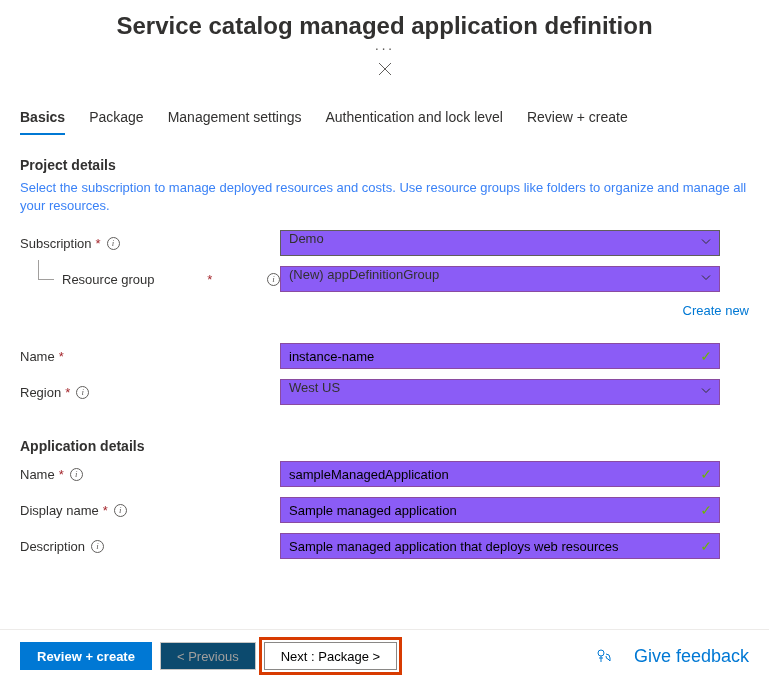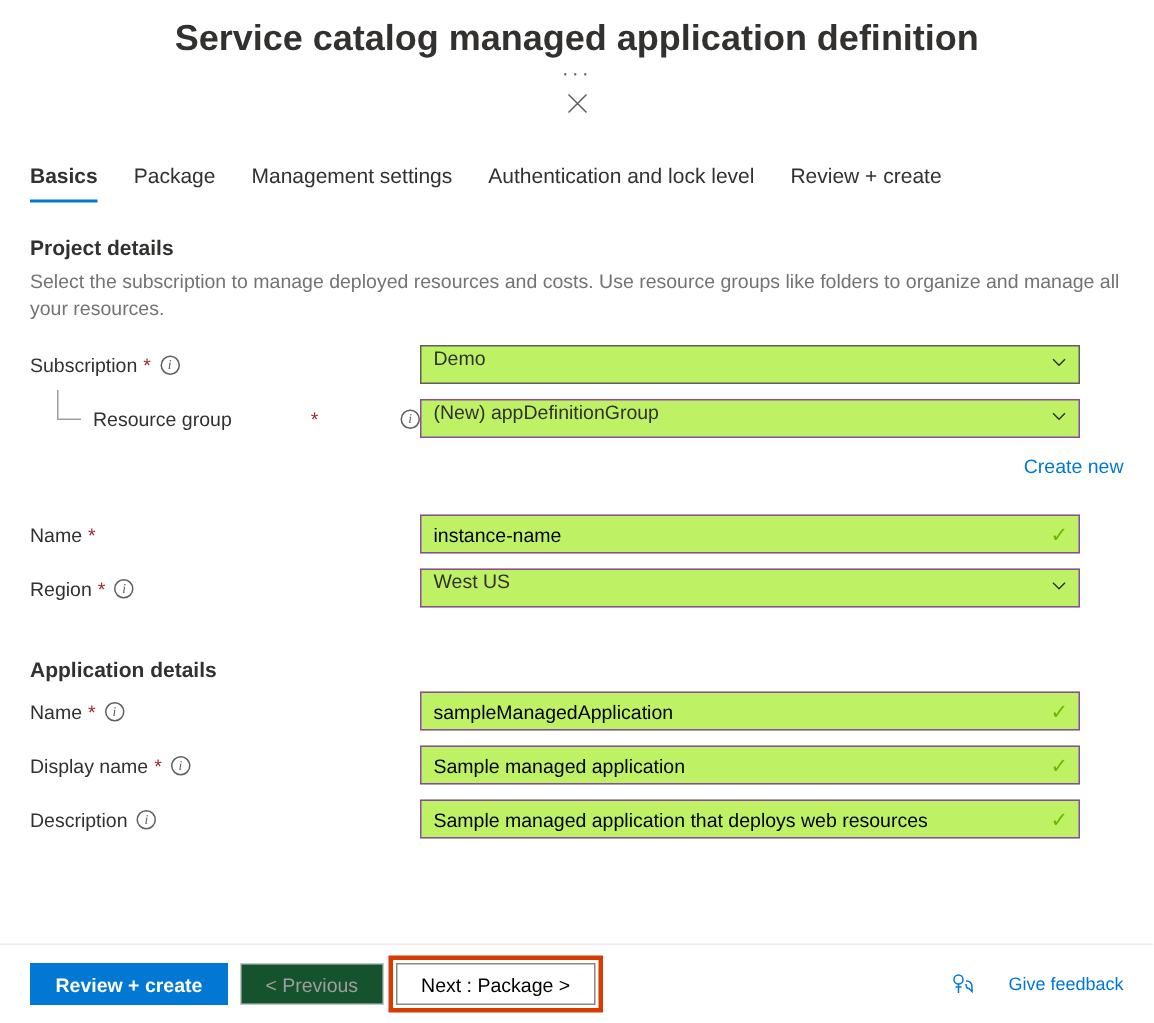--- a/index.html
+++ b/index.html
@@ -6,41 +6,41 @@
 body { font-family: "Segoe UI", Arial, sans-serif; color: #323130; width: 769px; height: 682px; background: #fff; position: relative; font-size: 13px; }
 .header { display: flex; align-items: center; padding: 12px 20px 8px 20px; flex-direction: column; }
 .header-title { font-size: 24px; font-weight: 600; flex: 1; }
 .header-dots { color: #605e5c; padding: 0 12px; letter-spacing: 2px; font-size: 14px; cursor: pointer; }
 .close-btn { font-size: 18px; color: #605e5c; cursor: pointer; padding: 4px; }
 .tabs { display: flex; gap: 24px; padding: 16px 20px 0 20px; border-bottom: none; }
 .tab { font-size: 14px; padding-bottom: 8px; cursor: pointer; color: #323130; }
 .tab.active { border-bottom: 2px solid #0078d4; font-weight: 700; text-align: center; }
 .content { padding: 12px 20px 0 20px; }
 .section-title { font-weight: 600; font-size: 14px; margin-top: 10px; margin-bottom: 6px; }
-.section-desc { font-size: 13px; line-height: 1.4; color: #737373; margin-bottom: 14px; }
+.section-desc { font-size: 13px; line-height: 1.4; color: #3b82f6; margin-bottom: 14px; }
 .field-row { display: flex; align-items: center; margin-bottom: 8px; min-height: 28px; }
 .field-label { width: 260px; display: flex; align-items: center; font-size: 13px; }
 .field-label.indent { padding-left: 42px; position: relative; justify-content: space-between; }
 .indent-line { position: absolute; left: 18px; top: -12px; width: 16px; height: 20px; border-left: 1px solid #a19f9d; border-bottom: 1px solid #a19f9d; }
 .req { color: #a4262c; margin-left: 4px; }
 .info-icon { width: 13px; height: 13px; border: 1px solid #605e5c; border-radius: 50%; display: inline-flex; align-items: center; justify-content: center; font-size: 9px; color: #605e5c; margin-left: 6px; cursor: pointer; font-family: serif; font-style: italic; }
 .field-control { flex: 1; max-width: 440px; position: relative; }
-.select, .input { width: 100%; height: 26px; border: 1px solid #605e5c; padding: 0 26px 0 8px; font-size: 13px; font-family: inherit; background: #bef264; }
+.select, .input { width: 100%; height: 26px; border: 1px solid #605e5c; padding: 0 26px 0 8px; font-size: 13px; font-family: inherit; background: #8b5cf6; }
 .select.purple, .input.purple { border-color: #8a4ba0; }
 .chevron { position: absolute; right: 8px; top: 50%; transform: translateY(-50%); pointer-events: none; }
 .chevron svg { width: 12px; height: 12px; }
 .check { position: absolute; right: 8px; top: 50%; transform: translateY(-50%); pointer-events: none; color: #6bb700; font-size: 14px; }
 .link { color: #0078d4; font-size: 13px; cursor: pointer; margin-top: 4px; display: inline-block; }
 .sublink-row { margin-left: 260px; margin-top: -2px; margin-bottom: 10px; text-align: right; }
 .footer { position: absolute; bottom: 0; left: 0; right: 0; border-top: 1px solid #edebe9; padding: 12px 20px; display: flex; align-items: center; gap: 8px; }
 .btn { height: 28px; padding: 0 16px; font-size: 13px; font-family: inherit; cursor: pointer; border: 1px solid #8a8886; background: #fff; }
 .btn.primary { background: #0078d4; color: #fff; border-color: #0078d4; font-weight: 600; }
-.btn.disabled { color: #a19f9d; cursor: not-allowed; background: #14532d; border-color: #c8c6c4; }
+.btn.disabled { color: #a19f9d; cursor: not-allowed; background: #0c4a6e; border-color: #c8c6c4; }
 .btn.highlight-box { outline: 3px solid #d83b01; outline-offset: 2px; }
-.feedback { margin-left: auto; color: #0078d4; font-size: 12px; display: flex; align-items: center; gap: 22px; cursor: pointer; }
+.feedback { margin-left: auto; color: #0078d4; font-size: 18px; display: flex; align-items: center; gap: 22px; cursor: pointer; }
 .feedback-icon { width: 16px; height: 16px; }
 .spacer { height: 14px; }
 </style>
 </head>
 <body>
 
 <div class="header">
   <div class="header-title">Service catalog managed application definition</div>
   <div class="header-dots">···</div>
   <div class="close-btn">

